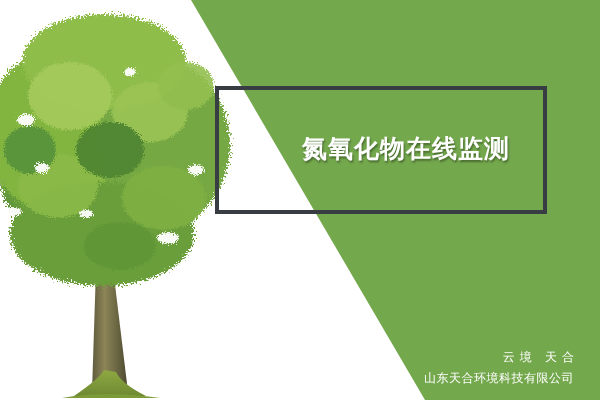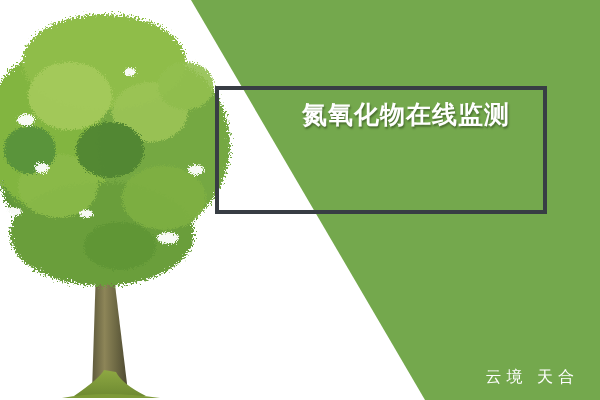--- a/index.html
+++ b/index.html
@@ -66,32 +66,33 @@
     z-index: 4;
   }
   .title-line {
     font-size: 25px;
     font-weight: bold;
     line-height: 34px;
     color: #ffffff;
     letter-spacing: 1px;
     text-shadow: 1px 2px 2px rgba(20, 35, 10, 0.45);
     white-space: nowrap;
+    margin-top: 34px;
   }
 
   
   .brand-block {
     position: absolute;
     right: 26px;
     bottom: 12px;
     text-align: right;
     z-index: 4;
   }
   .brand-name {
-    font-size: 16px;
+    font-size: 12px;
     color: #ffffff;
     letter-spacing: 5px;
     line-height: 22px;
     font-weight: normal;
     margin-right: -5px;
   }
   .brand-company {
     font-size: 12px;
     color: #ffffff;
     letter-spacing: 0.5px;
@@ -180,15 +181,16 @@
   </svg>
 
   <div class="title-frame"></div>
 
   <div class="title-block">
     <div class="title-line">氮氧化物在线监测</div>
   </div>
 
   <div class="brand-block">
     <div class="brand-name">云境 天合</div>
+    <div class="brand-company">山东天合环境科技有限公司</div>
   </div>
 
 </div>
 
 </body></html>

